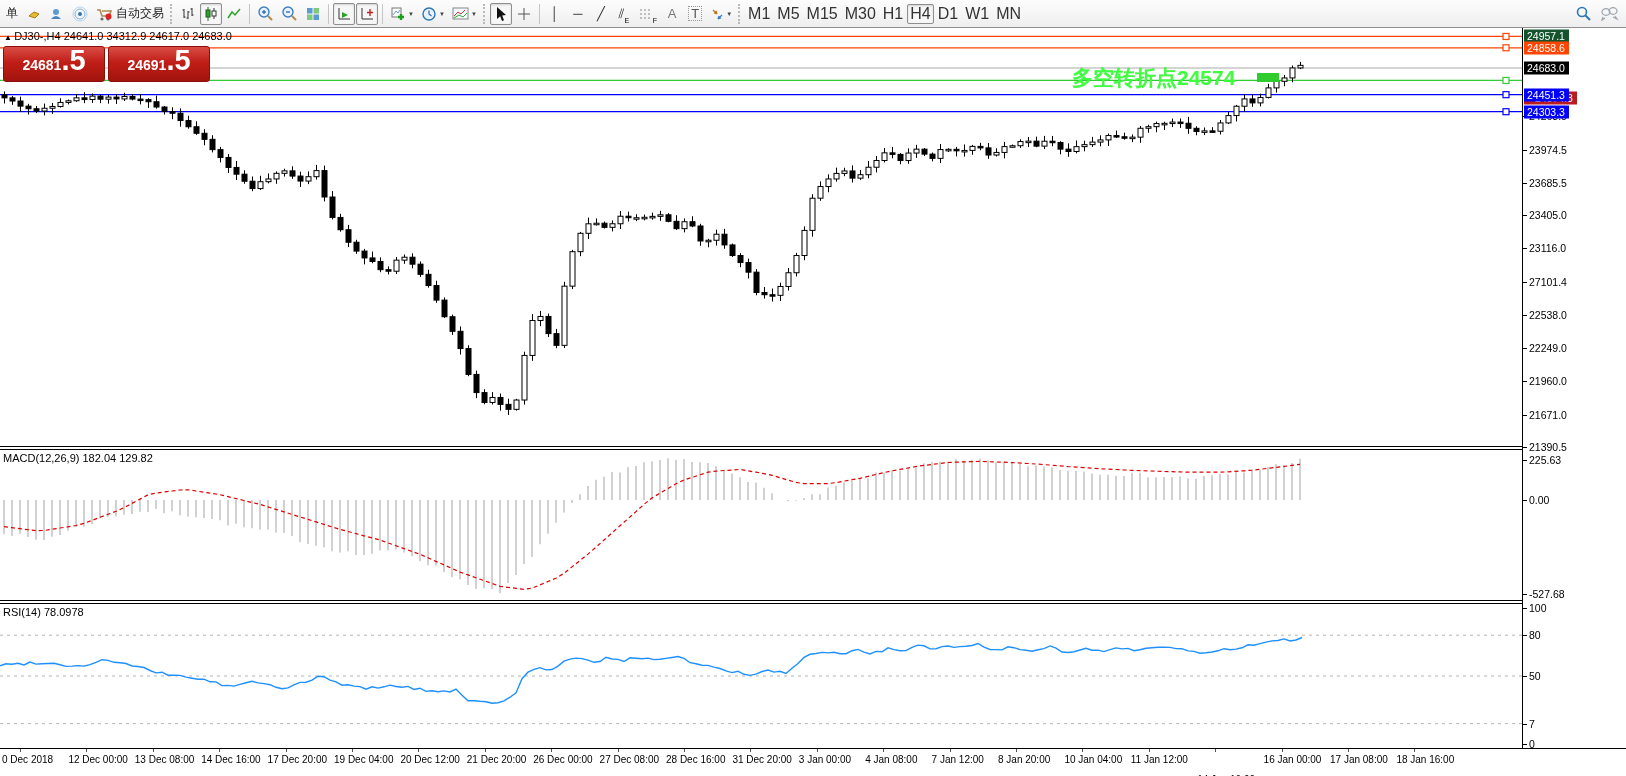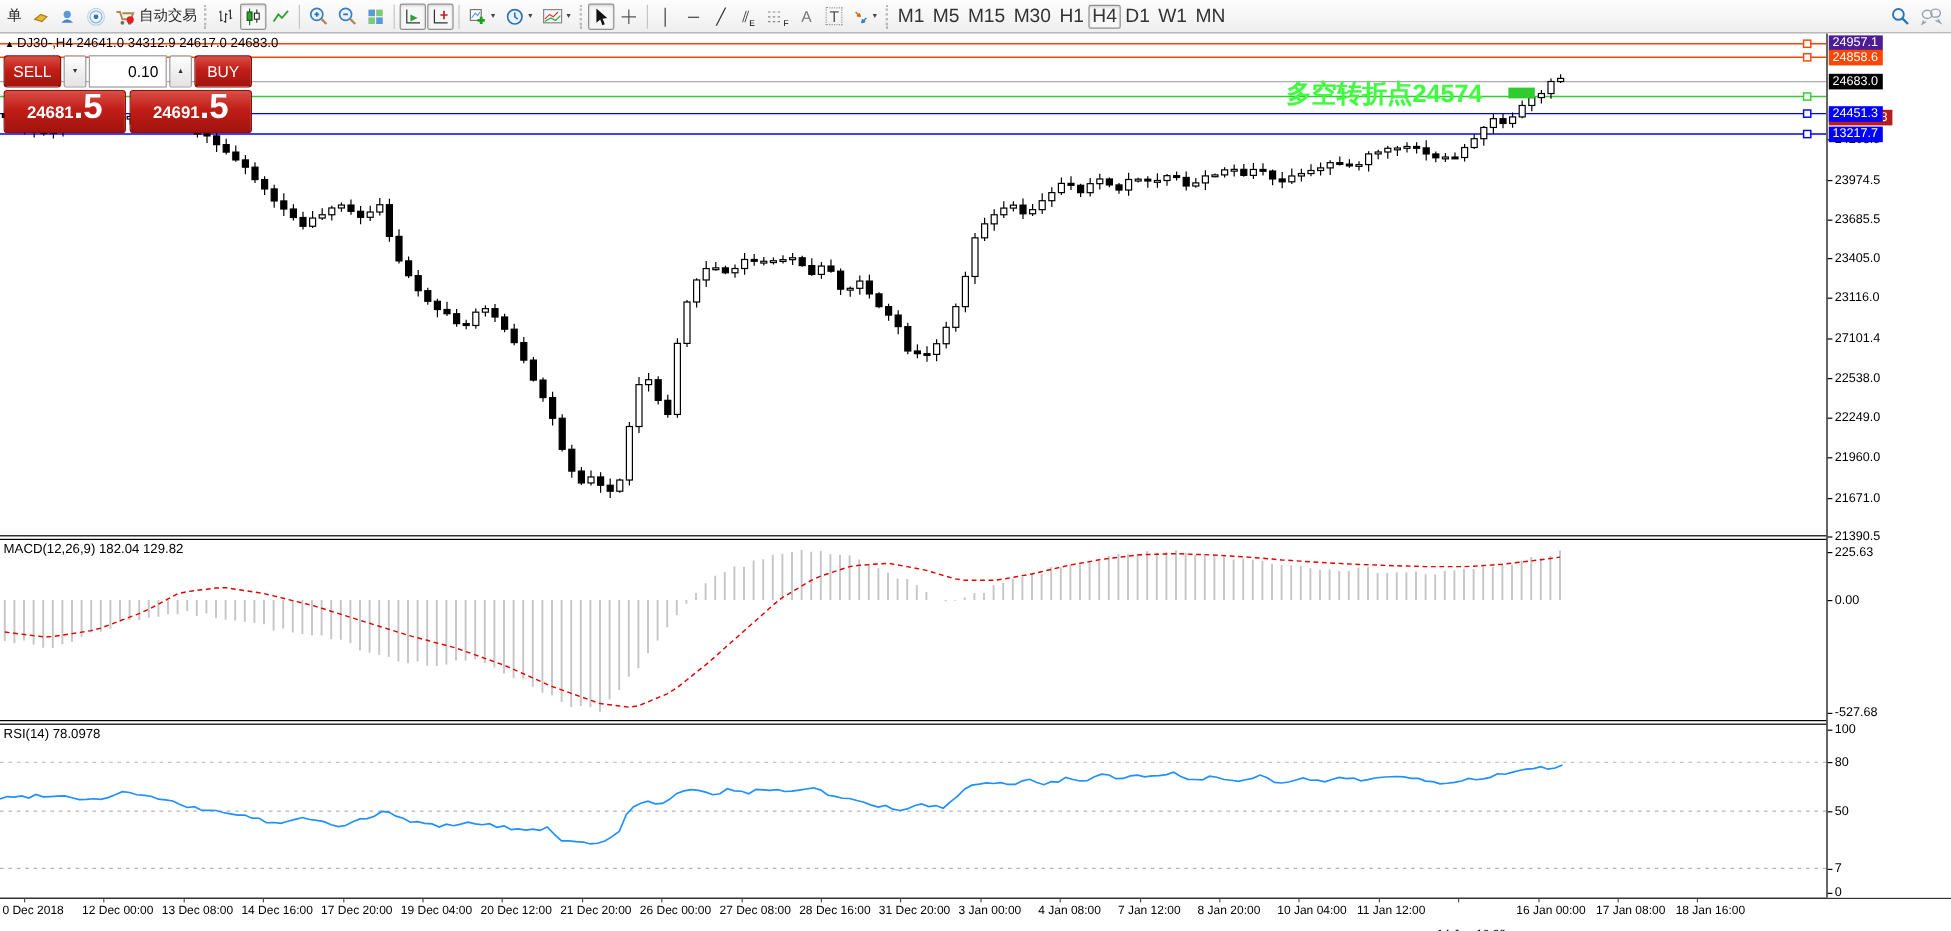--- a/index.html
+++ b/index.html
@@ -827,26 +827,26 @@
       <div class="tick-dash" style="top: 286.921px;"></div>
       <div class="tick-lab" style="top: 286.921px;">22538.0</div>
       <div class="tick-dash" style="top: 320.189px;"></div>
       <div class="tick-lab" style="top: 320.189px;">22249.0</div>
       <div class="tick-dash" style="top: 353.457px;"></div>
       <div class="tick-lab" style="top: 353.457px;">21960.0</div>
       <div class="tick-dash" style="top: 386.725px;"></div>
       <div class="tick-lab" style="top: 386.725px;">21671.0</div>
       <div class="tick-dash" style="top: 419.015px;"></div>
       <div class="tick-lab" style="top: 419.015px;">21390.5</div>
-      <div class="px-lab" style="top: 8.4471px; background: #4c1d95;">24957.1</div>
+      <div class="px-lab" style="top: 8.4471px; background: #14532d;">24957.1</div>
       <div class="px-lab" style="top: 19.7859px; background: rgb(255, 69, 0);">24858.6</div>
       <div class="px-lab" style="top: 40px; background: rgb(0, 0, 0);">24683.0</div>
       <div class="px-lab" style="top: 70px; background: #b91c1c; padding-left: 11px;">24574.8</div>
       <div class="px-lab" style="top: 66.672px; background: rgb(0, 0, 255);">24451.3</div>
-      <div class="px-lab" style="top: 83.709px; background: rgb(0, 0, 255);">13217.7</div>
+      <div class="px-lab" style="top: 83.709px; background: rgb(0, 0, 255);">24303.3</div>
       <div class="tick-dash" style="top: 432px;"></div>
       <div class="tick-lab" style="top: 432px;">225.63</div>
       <div class="tick-dash" style="top: 472px;"></div>
       <div class="tick-lab" style="top: 472px;">0.00</div>
       <div class="tick-dash" style="top: 566px;"></div>
       <div class="tick-lab" style="top: 566px;">-527.68</div>
       <div class="tick-dash" style="top: 580px;"></div>
       <div class="tick-lab" style="top: 580px;">100</div>
       <div class="tick-dash" style="top: 607.2px;"></div>
       <div class="tick-lab" style="top: 607.2px;">80</div>
@@ -865,31 +865,20 @@
     <span>24641.0 34312.9 24617.0 24683.0</span>
   </div>
 
   <div id="macd-label">MACD(12,26,9) 182.04 129.82</div>
   <div id="rsi-label">RSI(14) 78.0978</div>
 
   <div id="annotation" style="color: rgb(61, 255, 61);">多空转折点24574</div>
   <div id="anno-rect" style="background: rgb(46, 204, 46);"></div>
 
   <div id="ocp">
-    <div class="ocp-row1">
-      <div class="red-btn ocp-sell">SELL</div>
-      <div class="ocp-spin">
-          <span>▼</span>
-        </div>
-      <div class="ocp-vol">0.10</div>
-      <div class="ocp-spin">
-          <span>▲</span>
-        </div>
-      <div class="red-btn ocp-buy">BUY</div>
-    </div>
     <div class="ocp-row2">
       <div class="red-btn ocp-price">
         <span class="pmain">24681</span>
         <span class="pfrac">.5</span>
       </div>
       <div class="red-btn ocp-price">
         <span class="pmain">24691</span>
         <span class="pfrac">.5</span>
       </div>
     </div>

